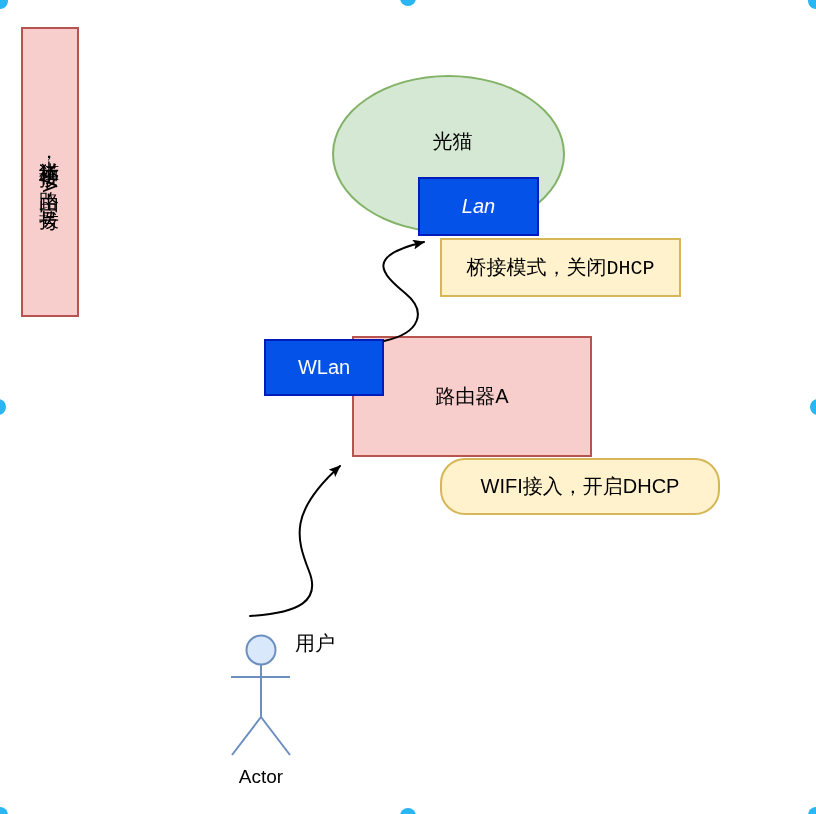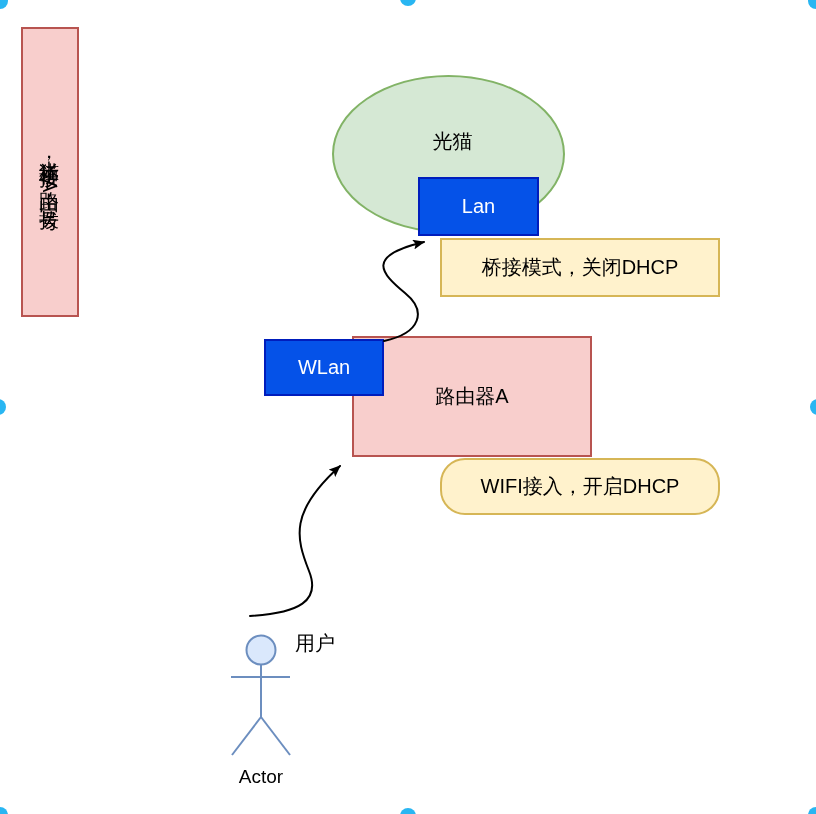--- a/index.html
+++ b/index.html
@@ -25,34 +25,34 @@
     background: var(--green-fill); border: 2px solid var(--green-stroke);
     border-radius: 50%;
     font-size: 20px;
   }
   .modem-ellipse span { transform: translateY(-13px); margin-left: 8px; }
 
   .port-box {
     background: var(--blue-fill); border: 2px solid var(--blue-stroke);
     color: var(--port-text-color, #fff); font-size: 20px;
   }
-  .lan-box  { left: 418px; top: 177px; width: 121px; height: 59px; }
+  .lan-box  { left: 418px; top: 177px; width: 121px; height: 59px; font-style: italic; }
   .wlan-box { left: 264px; top: 339px; width: 120px; height: 57px; }
 
   .router-box {
     left: 352px; top: 336px; width: 240px; height: 121px;
     background: var(--pink-fill); border: 2px solid var(--pink-stroke);
     font-size: 20px;
   }
 
   .note-box {
     background: var(--yellow-fill); border: 2px solid var(--yellow-stroke);
     font-size: 20px;
   }
-  .bridge-note { left: 440px; top: 238px; width: 280px; height: 59px; }
+  .bridge-note { left: 440px; top: 238px; width: 241px; height: 59px; font-family: Liberation Mono, monospace; }
   .wifi-note   { left: 440px; top: 458px; width: 280px; height: 57px; border-radius: 25px; }
 
   .actor-name { left: 221px; top: 765px; width: 80px; height: 24px; font-size: 19px; background: transparent; }
   .user-note  { left: 285px; top: 628px; width: 60px; height: 30px; font-size: 20px; background: transparent; }
 
   .overlay { position: absolute; left: 0; top: 0; pointer-events: none; }
   .overlay .hit { pointer-events: all; }
 </style>
 </head>
 <body>

